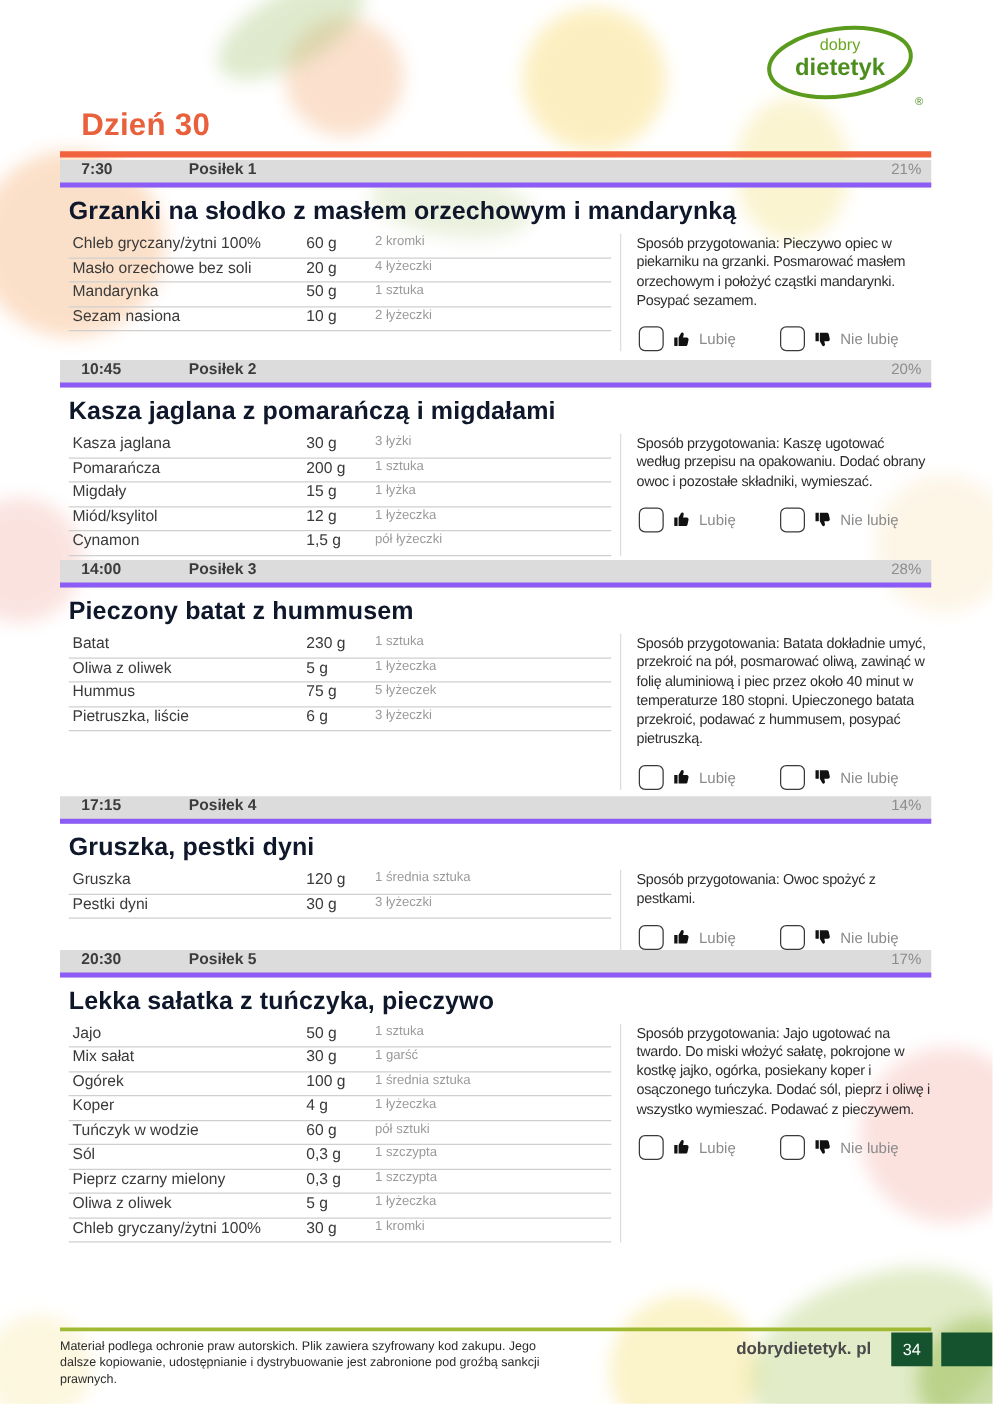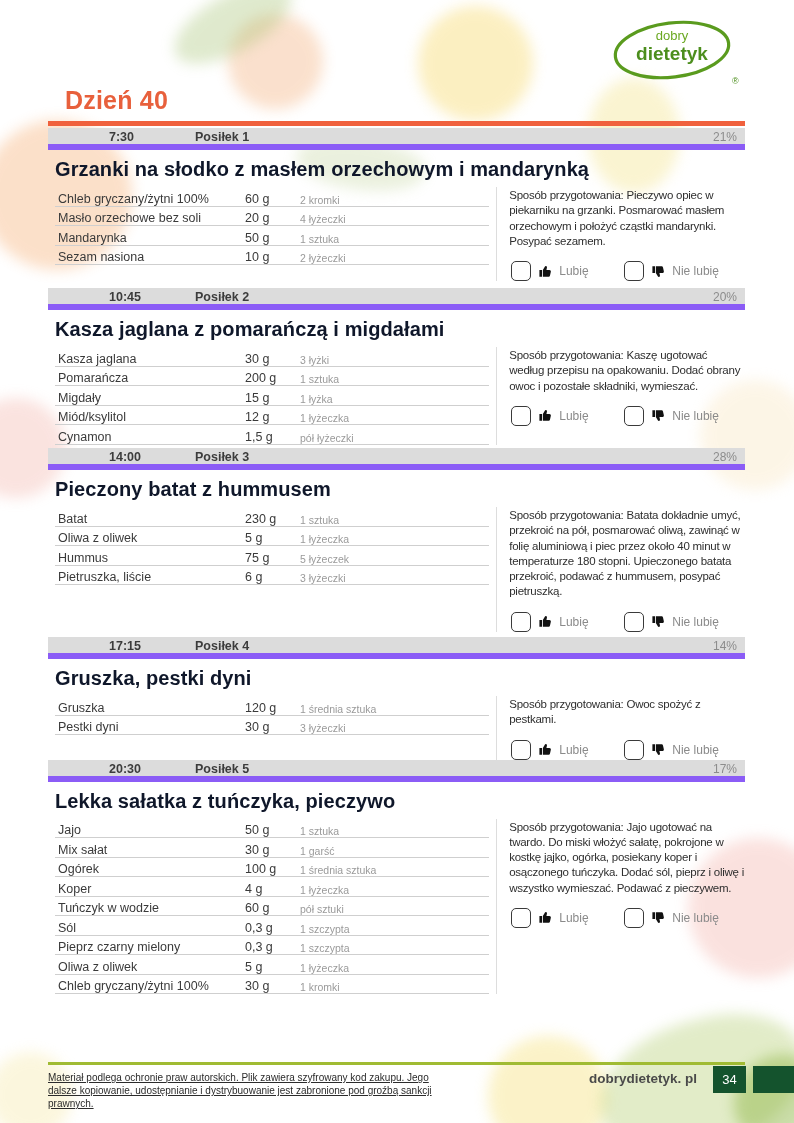--- a/index.html
+++ b/index.html
@@ -31,45 +31,45 @@
   .orange-bar { position:absolute; left:48px; top:121px; width:697px; height:5px; background:#f0613d; }
 
   
   .meals { position:absolute; left:48px; top:128px; width:697px; }
   section.meal { position:relative; }
   section.meal:nth-of-type(1){ min-height:160px; }
   section.meal:nth-of-type(2){ min-height:160px; }
   section.meal:nth-of-type(3){ min-height:189px; }
   section.meal:nth-of-type(4){ min-height:114px; }
   section.meal:nth-of-type(5){ min-height:234px; }
-  .meal-header { height:22px; background:#dcdcdc; border-bottom:6px solid #8b5cf6; display:flex; align-items:flex-end; font-size:12.5px; color:#3c3c3c;padding-left:44px; }
+  .meal-header { height:22px; background:#dcdcdc; border-bottom:4px solid #8b5cf6; display:flex; align-items:flex-start; font-size:12.5px; color:#3c3c3c; }
   .meal-time { margin-left:17px; width:55px; font-weight:600; }
   .meal-name { font-weight:600;margin-left:31px; }
   .meal-percent { margin-left:auto; margin-right:8px; color:#8c8c8c; font-size:12px; }
   .meal-title { font-size:20px; font-weight:bold; color:#0f172a; margin:8px 0 6px 7px; letter-spacing:.1px; }
   .meal-body { display:flex; align-items:stretch; }
   .ingredients { width:442px; margin-left:7px; }
-  .ing-row { display:flex; align-items:flex-end; height:19.5px; border-bottom:1px solid #cfcfcf; font-size:12.5px; color:#3a3a3a; }
+  .ing-row { display:flex; align-items:flex-start; height:19.5px; border-bottom:1px solid #cfcfcf; font-size:12.5px; color:#3a3a3a; }
   .ing-name { width:190px; padding-left:3px; white-space:nowrap; }
   .ing-amount { width:55px; }
   .ing-measure { font-size:10.5px; color:#9a9a9a; }
   .col-divider { width:1px; background:#dddddd; margin-left:7px; }
   .prep-col { width:240px; margin-left:12px; padding-top:1px; }
   .prep-text { font-size:11.5px; letter-spacing:-0.25px; line-height:1.33; color:#2e2e2e; }
   .prep-label { font-weight:normal; }
   .like-row { display:flex; margin-top:12px; margin-left:2px; }
   .like-group { display:flex; align-items:center; width:113px; }
   .checkbox { width:20px; height:20px; border:1.5px solid #3a3a3a; border-radius:5px; background:#fff; flex:none; cursor:pointer; }
   .thumb { margin-left:7px; display:flex; align-items:center; }
   .thumb.down { transform:rotate(180deg) scaleX(-1); }
   .like-label { margin-left:6px; font-size:12px; color:#8a8a8a; white-space:nowrap; }
 
   
   .footer-line { position:absolute; left:48px; top:1062px; width:697px; height:2.5px; background:#a0bb33; }
-  .legal { position:absolute; left:48px; top:1071px; width:400px; font-size:10px; line-height:13px; color:#2b2b2b;text-decoration:underline; }
+  .legal { position:absolute; left:48px; top:1071px; width:400px; font-size:10px; line-height:13px; color:#2b2b2b; }
   .site { position:absolute; left:480px; top:1071px; width:217px; text-align:right; font-size:13.5px; font-weight:bold; color:#4a4a4a; }
   .page-box { position:absolute; top:1066px; height:27px; background:#14532d; color:#fff; font-size:13px; display:flex; align-items:center; justify-content:center; }
   .page-num { left:713px; width:33px; }
   .page-box.edge { left:753px; width:41px; }
 </style>
 </head>
 <body>
 
 <div class="bg">
   <div class="blob b1"></div>
@@ -87,21 +87,21 @@
   <div class="blob b13"></div>
 </div>
 
 <svg class="logo" viewBox="0 0 138 80">
   <ellipse cx="64" cy="38" rx="57" ry="27" fill="none" stroke="#5a9b1e" stroke-width="3.2" transform="rotate(-7 64 38)"></ellipse>
   <text x="64" y="28" text-anchor="middle" font-size="13" fill="#6aa820" font-family="Liberation Sans, DejaVu Sans, sans-serif">dobry</text>
   <text x="64" y="48" text-anchor="middle" font-size="19" font-weight="bold" fill="#4c8e1d" font-family="Liberation Sans, DejaVu Sans, sans-serif">dietetyk</text>
   <text x="124" y="72" font-size="9" fill="#4c8e1d" font-family="Liberation Sans, DejaVu Sans, sans-serif">®</text>
 </svg>
 
-<h1 class="day-title">Dzień 40</h1>
+<h1 class="day-title">Dzień 30</h1>
 <div class="orange-bar"></div>
 
 <main class="meals">
   <section class="meal">
     <div class="meal-header">
       <span class="meal-time">7:30</span>
       <span class="meal-name">Posiłek 1</span>
       <span class="meal-percent">21%</span>
     </div>
     <h2 class="meal-title">Grzanki na słodko z masłem orzechowym i mandarynką</h2>

